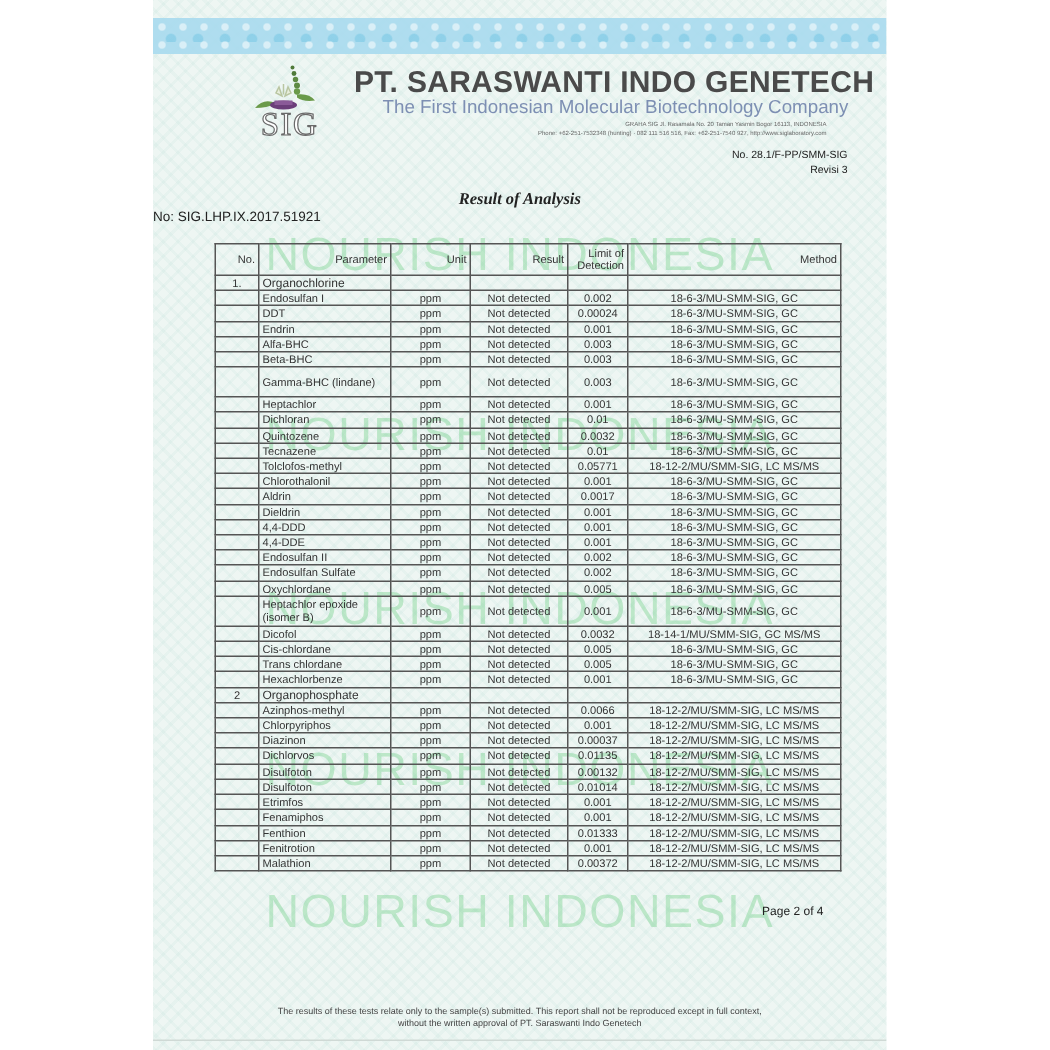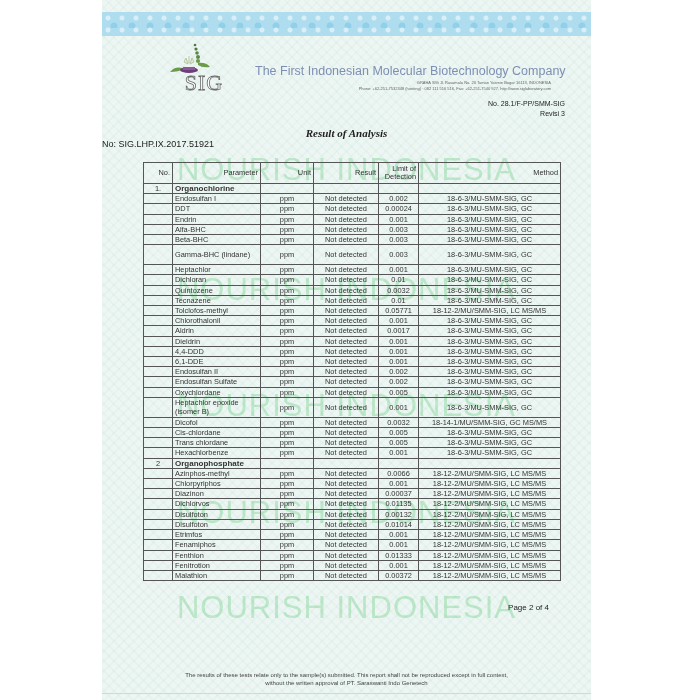--- a/index.html
+++ b/index.html
@@ -19,21 +19,21 @@
     position: absolute; left: 0; top: 12px; width: 100%; height: 24px;
     background: #a9dbef;
     background-image:
       radial-gradient(circle at 6px 6px, rgba(255,255,255,0.55) 2px, transparent 3px),
       radial-gradient(circle at 12px 14px, rgba(120,200,230,0.7) 3px, transparent 4px);
     background-size: 14px 12px, 18px 16px;
     opacity: 0.9;
   }
   .logo { position: absolute; left: 60px; top: 42px; width: 54px; height: 52px; }
   .logo-text {
-    position: absolute; left: 15px; bottom: 0; width: 54px; text-align: center;
+    position: absolute; left: 4px; bottom: 0; width: 54px; text-align: center;
     font-family: "Liberation Serif", serif; font-size: 22px; color: #ffffff;
     -webkit-text-stroke: 0.8px #6a6a6a; letter-spacing: 1px; line-height: 22px;
   }
   .company-name {
     position: absolute; left: 134px; top: 44px; font-size: 20px; font-weight: bold;
     color: #4a4a4a; letter-spacing: 0.2px; white-space: nowrap;
   }
   .tagline {
     position: absolute; left: 153px; top: 64px; font-size: 12.5px; color: #7d8fb3; white-space: nowrap;
   }
@@ -56,21 +56,21 @@
     position: absolute; left: 41px; top: 162px; width: 417px; border-collapse: collapse;
     font-size: 7.4px; color: #333; table-layout: fixed;
   }
   table.results th, table.results td {
     border: 0.8px solid #555; padding: 0 2px; line-height: 9.2px; height: 9.2px; vertical-align: middle;
   }
   table.results th { font-weight: normal; text-align: right; height: 20px; line-height: 8px; }
   td.c { text-align: center; }
   td.no { text-align: center; vertical-align: top; border-top: 0.8px solid #555; border-bottom: none; }
   td.no-cont { border-top: none; border-bottom: none; }
-  td.cat { font-weight: bold; font-size: 8px; }
+  td.cat { font-weight: normal; font-size: 8px; }
   tr.tall td { height: 19px; line-height: 9px; }
   .page-num { position: absolute; right: 42px; top: 603px; font-size: 8px; color: #222; }
   .footer {
     position: absolute; left: 0; width: 100%; top: 671px; text-align: center; font-size: 6px; color: #444; line-height: 8px;
   }
   .bottom-line { position: absolute; left: 0; top: 693px; width: 100%; height: 1px; background: #cfd9d5; }
 </style>
 </head>
 <body>
 
@@ -86,20 +86,21 @@
       <circle cx="36" cy="19" r="2.1" fill="#6a9a4a"></circle>
       <path d="M36 21 Q44 20 48 25 Q40 26 36 23 Z" fill="#6a9a4a"></path>
       <path d="M22 27 Q14 23 8 30 Q16 30 22 27 Z" fill="#6a9a4a"></path>
       <path d="M24 16 l2 6 l-4 -2 z M30 16 l-2 6 l4 -2 z M27 14 l0 7" stroke="#b9c6a2" stroke-width="1" fill="#e8eedc"></path>
       <ellipse cx="27" cy="28" rx="9" ry="3" fill="#6b3e7a"></ellipse>
       <rect x="21" y="25" width="12" height="3" fill="#8a5a98"></rect>
     </svg>
     <div class="logo-text">SIG</div>
   </div>
 
+  <div class="company-name">PT. SARASWANTI INDO GENETECH</div>
   <div class="tagline">The First Indonesian Molecular Biotechnology Company</div>
   <div class="address">
     <div>GRAHA SIG Jl. Rasamala No. 20 Taman Yasmin Bogor 16113, INDONESIA</div>
     <div>Phone: +62-251-7532348 (hunting) · 082 111 516 516, Fax: +62-251-7540 927, http://www.siglaboratory.com</div>
   </div>
   <div class="form-no">
     <div>No. 28.1/F-PP/SMM-SIG</div>
     <div>Revisi 3</div>
   </div>
 
@@ -255,21 +256,21 @@
         <tr>
           <td class="no-cont"></td>
           <td>4,4-DDD</td>
           <td class="c">ppm</td>
           <td class="c">Not detected</td>
           <td class="c">0.001</td>
           <td class="c">18-6-3/MU-SMM-SIG, GC</td>
         </tr>
         <tr>
           <td class="no-cont"></td>
-          <td>6,1-DDE</td>
+          <td>4,4-DDE</td>
           <td class="c">ppm</td>
           <td class="c">Not detected</td>
           <td class="c">0.001</td>
           <td class="c">18-6-3/MU-SMM-SIG, GC</td>
         </tr>
         <tr>
           <td class="no-cont"></td>
           <td>Endosulfan II</td>
           <td class="c">ppm</td>
           <td class="c">Not detected</td>

